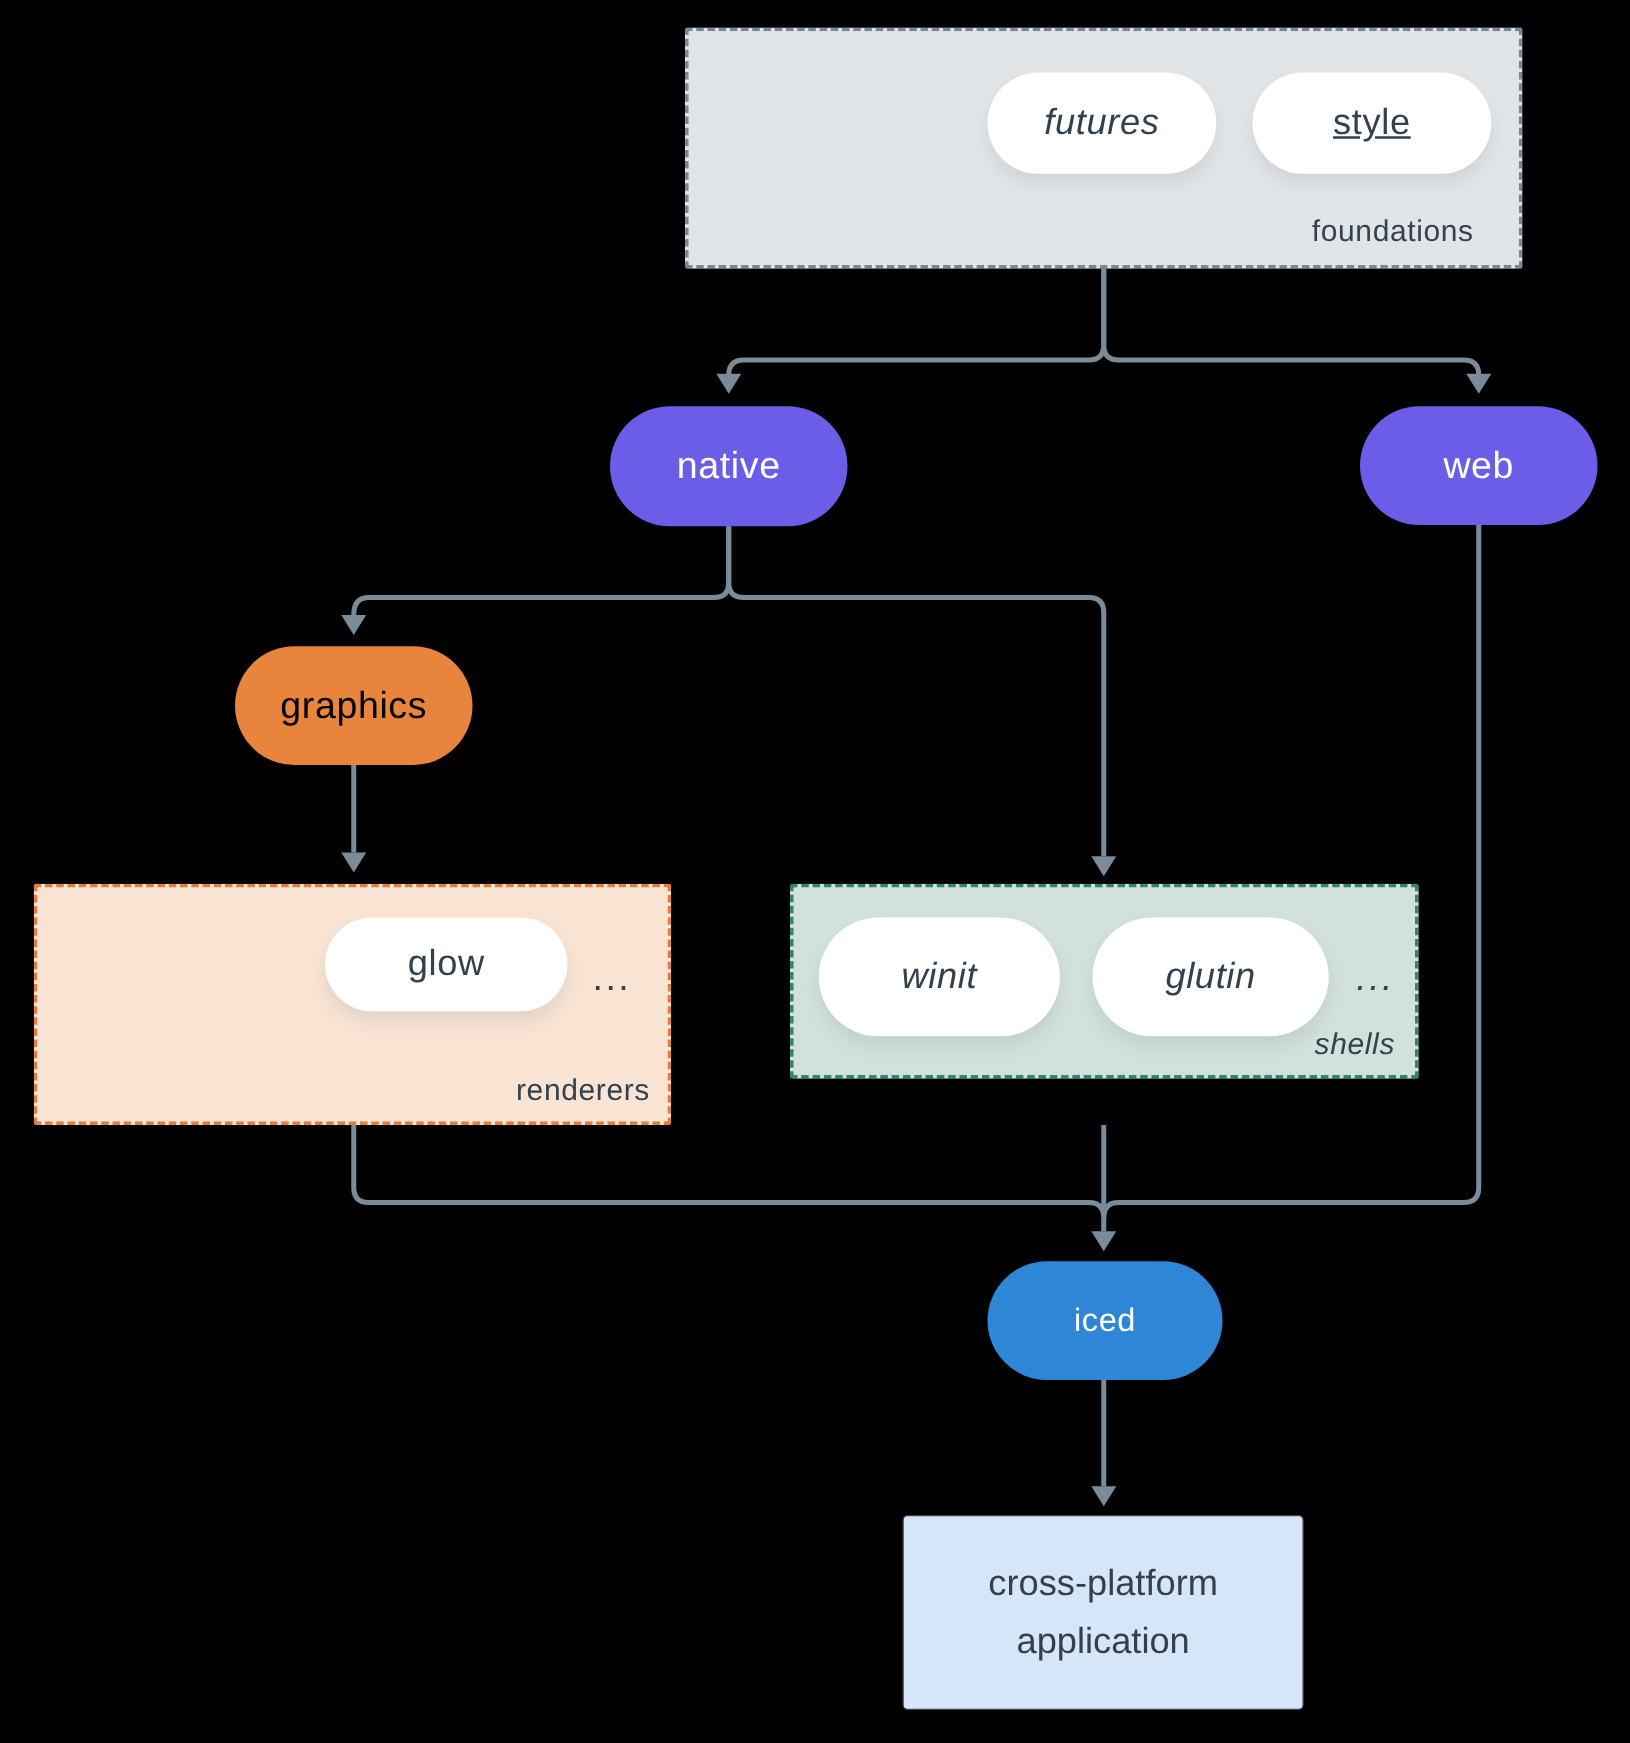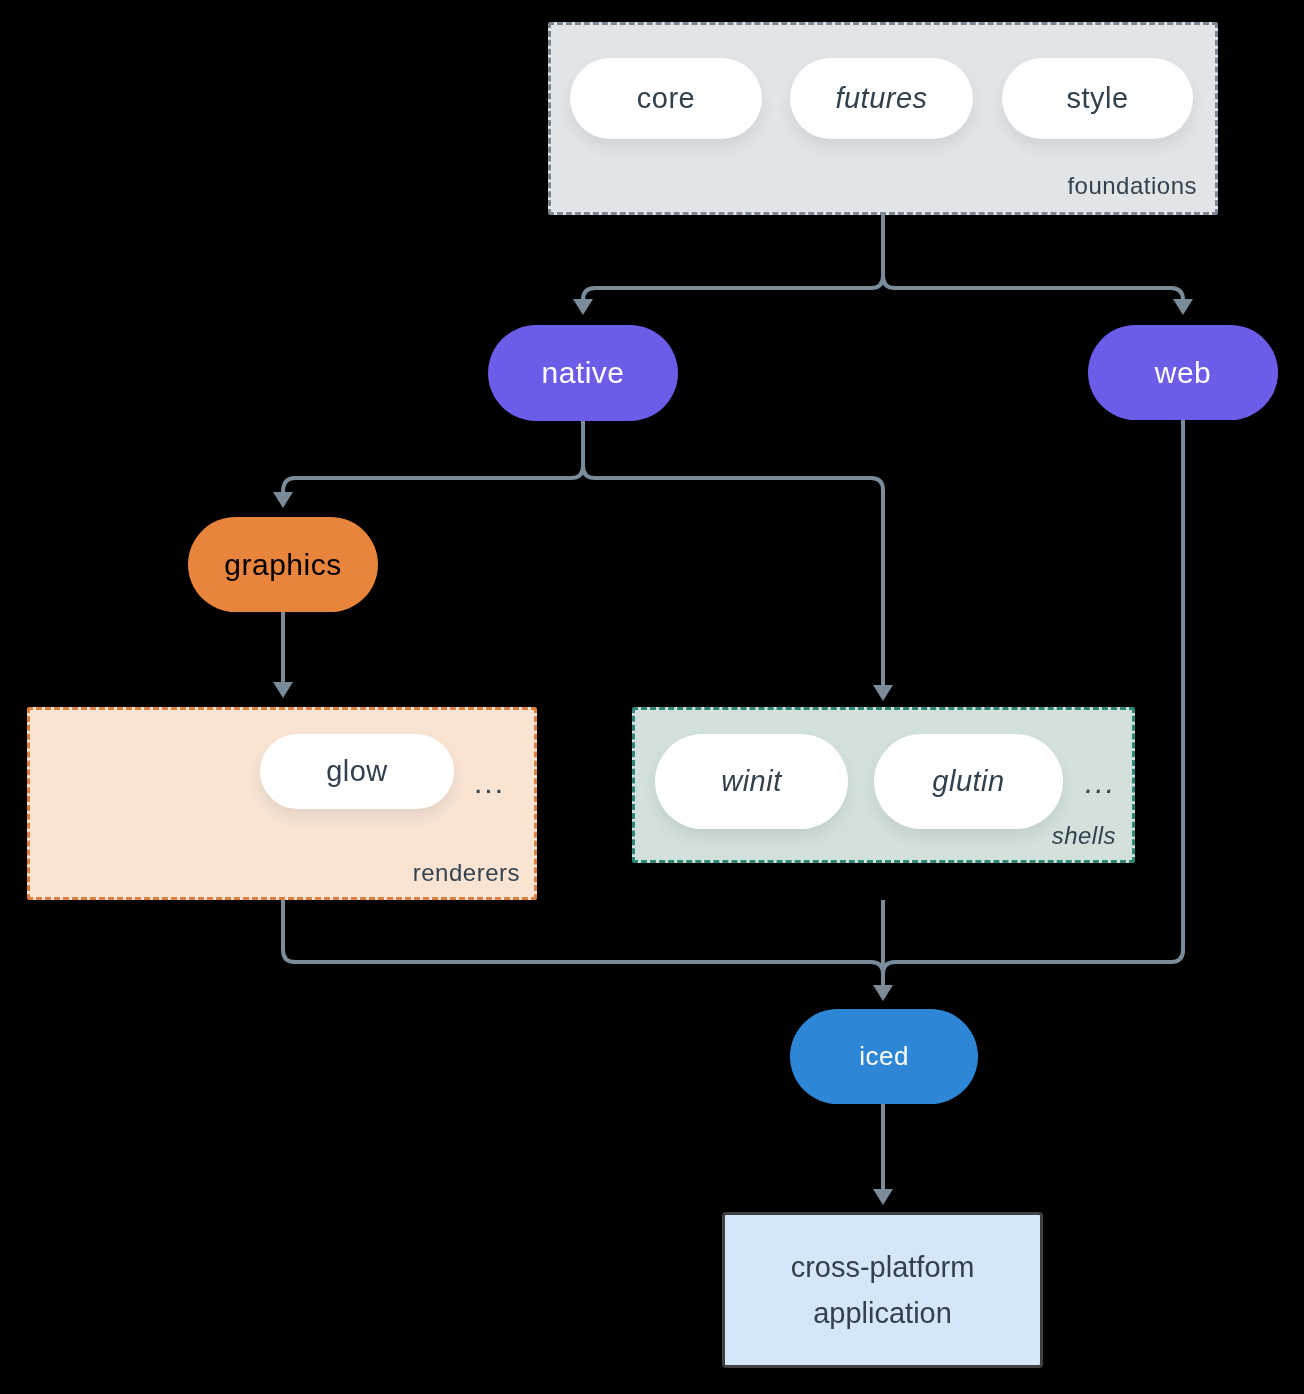--- a/index.html
+++ b/index.html
@@ -42,21 +42,21 @@
   }
   .ellipsis{
     position:absolute;font-size:30px;color:#32414d;letter-spacing:2px;
   }
   .native{left:488px;top:325px;width:190px;height:96px;}
   .web{left:1088px;top:325px;width:190px;height:95px;}
   .graphics{left:188px;top:517px;width:190px;height:95px;}
   .iced{left:790px;top:1009px;width:188px;height:95px;}
   .app-box{
     position:absolute;left:722px;top:1212px;width:321px;height:156px;
-    background:#d5e6f8;border:3px solid #404040;border-radius:4px;
+    background:#d5e6f8;border:1px solid #404040;border-radius:4px;
     display:flex;align-items:center;justify-content:center;text-align:center;
     font-size:29px;line-height:1.6;color:#32414d;z-index:2;box-sizing:border-box;
     padding:0 30px;
   }
 </style>
 </head>
 <body>
 
 <div class="canvas">
 
@@ -82,24 +82,23 @@
     <path d="M 1183 420 V 950 Q 1183 962 1171 962 H 895 Q 883 962 883 974"></path>
 
     <path d="M 883 900 V 985"></path>
     <polygon points="873,985 893,985 883,1001"></polygon>
 
     <path d="M 883 1104 V 1189"></path>
     <polygon points="873,1189 893,1189 883,1205"></polygon>
   </svg>
 
   <div class="group foundations">
-    <div class="pill white" style="left:19px;top:33px;width:192px;height:81px;">core</div>
     <div class="pill white" style="left:239px;top:33px;width:183px;height:81px;font-style:italic;">futures</div>
-    <div class="pill white" style="left:451px;top:33px;width:191px;height:81px;">style</div>
-    <div class="group-label" style="right:18px;bottom:12px;">foundations</div>
+    <div class="pill white" style="left:451px;top:33px;width:191px;height:81px;text-decoration:underline;">style</div>
+    <div class="group-label" style="right:36px;bottom:12px;">foundations</div>
   </div>
 
   <div class="pill purple native">native</div>
   <div class="pill purple web">web</div>
 
   <div class="pill orange graphics">graphics</div>
 
   <div class="group renderers">
     <div class="pill white" style="left:230px;top:24px;width:194px;height:75px;">glow</div>
     <span class="ellipsis" style="left:444px;top:56px;">...</span>

